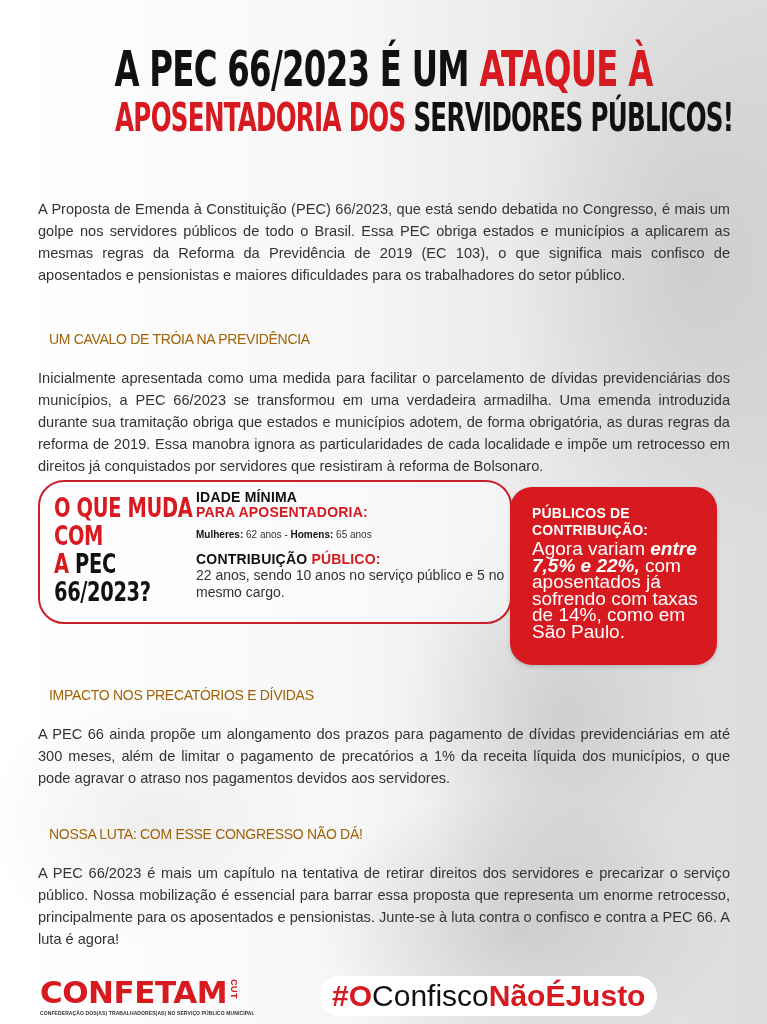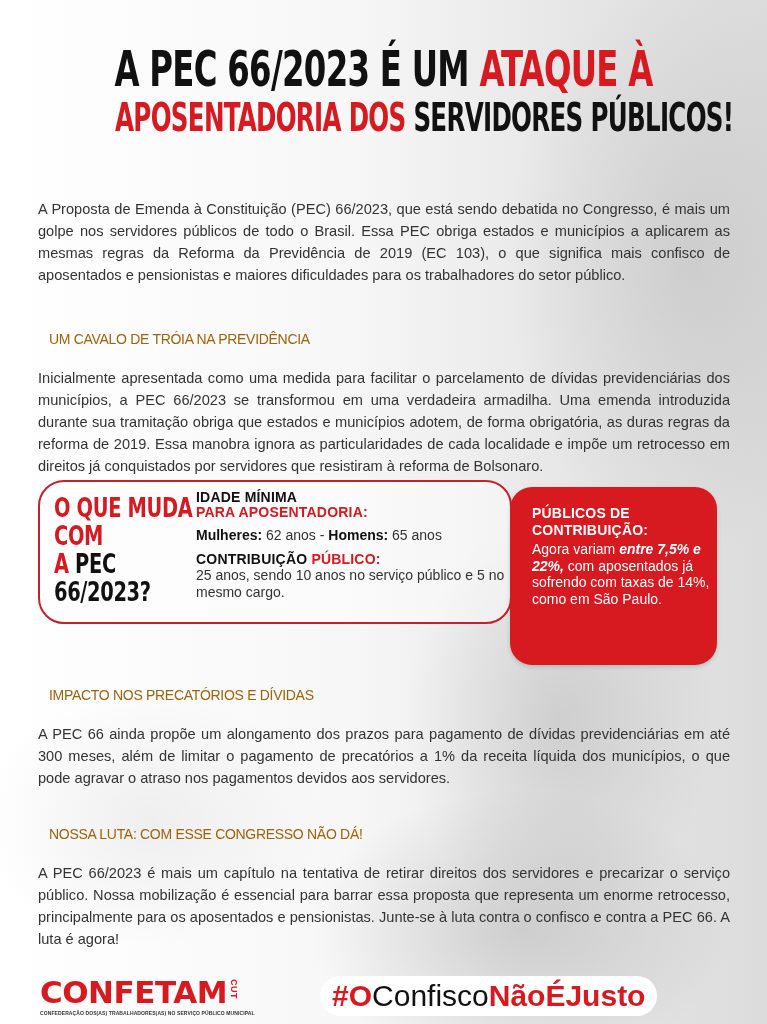--- a/index.html
+++ b/index.html
@@ -40,33 +40,33 @@
     background: rgba(255,255,255,0.45);
   }
   .card-question {
     position: absolute; left: 14px; top: 12px; width: 160px;
     font-family: "DejaVu Sans", sans-serif; font-weight: 900; font-size: 27px; line-height: 28px;
     transform: scaleX(0.72); transform-origin: left top; white-space: nowrap; letter-spacing: -0.5px;
   }
   .card-info { position: absolute; left: 156px; top: 8px; width: 310px; }
   .info-title { font-weight: 900; font-size: 14px; line-height: 15px; letter-spacing: 0.2px; color: #111; }
   .info-title .red { color: #d71920; }
-  .info-line { font-size: 14px; line-height: 18px; color: #333; margin-top: 6px; }
+  .info-line { font-size: 10px; line-height: 18px; color: #333; margin-top: 6px; }
   .info-line b { color: #111; font-weight: 900; }
   .info-block2 { margin-top: 8px; }
   .info-text { font-size: 14px; line-height: 17px; color: #333; }
 
   .red-box {
     position: absolute; left: 510px; top: 487px; width: 207px; height: 178px;
     background: #d71920; border-radius: 22px; color: #fff;
     box-shadow: 0 2px 4px rgba(0,0,0,0.15);
   }
   .red-box-inner { position: absolute; left: 22px; top: 18px; width: 180px; }
   .rb-title { font-weight: 900; font-size: 14px; line-height: 17px; letter-spacing: 0.2px; }
-  .rb-text { font-size: 14px; line-height: 16.5px; margin-top: 2px; }
+  .rb-text { font-size: 19px; line-height: 16.5px; margin-top: 2px; }
   .rb-text b { font-style: italic; font-weight: 900; }
 
   .footer { position: absolute; left: 0; right: 0; top: 970px; height: 54px; }
   .logo { position: absolute; left: 40px; top: 6px; }
   .logo-word {
     font-family: "DejaVu Sans", sans-serif; font-weight: 900; font-size: 31px; color: #d71920;
     letter-spacing: -0.5px; line-height: 32px; display: inline-block; vertical-align: top;
   }
   .logo-cut {
     display: inline-block; vertical-align: top; margin-left: 2px; margin-top: 3px;
@@ -116,21 +116,21 @@
   <div class="card-info">
     <div class="info-title">
       <div>IDADE MÍNIMA</div>
       <div class="red">PARA APOSENTADORIA:</div>
     </div>
     <div class="info-line">
       <b>Mulheres:</b><span> 62 anos - </span><b>Homens:</b><span> 65 anos</span>
     </div>
     <div class="info-block2">
       <div class="info-title"><span>CONTRIBUIÇÃO </span><span class="red">PÚBLICO:</span></div>
-      <div class="info-text">25 anos, sendo 10 anos no serviço público e 5 no mesmo cargo.</div>
+      <div class="info-text">22 anos, sendo 10 anos no serviço público e 5 no mesmo cargo.</div>
     </div>
   </div>
 </div>
 
 <div class="red-box">
   <div class="red-box-inner">
     <div class="rb-title">PÚBLICOS DE CONTRIBUIÇÃO:</div>
     <div class="rb-text"><span>Agora variam </span><b>entre 7,5% e 22%,</b><span> com aposentados já sofrendo com taxas de 14%, como em São Paulo.</span></div>
   </div>
 </div>

